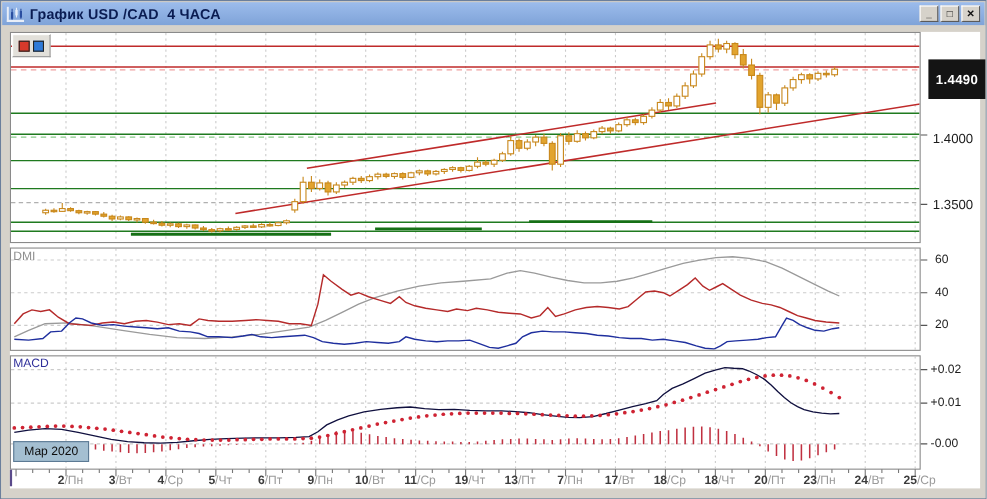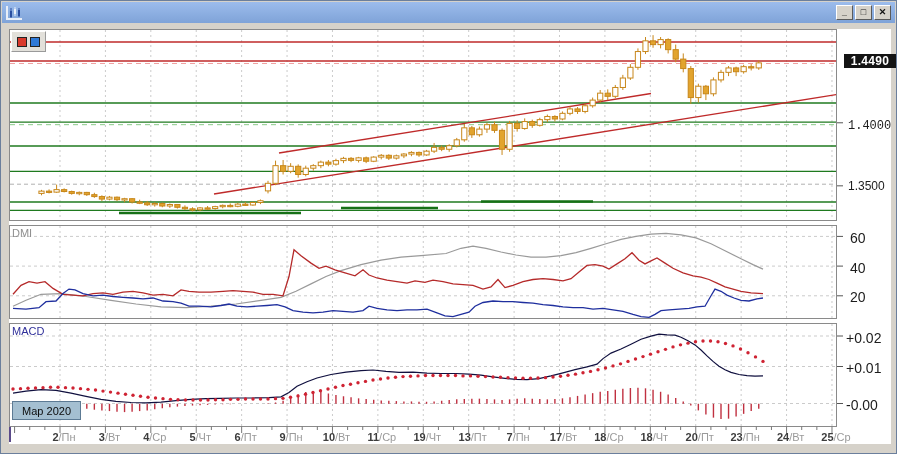--- a/index.html
+++ b/index.html
@@ -12,24 +12,24 @@
   .wbtn{width:17px;height:15px;background:#d6d2ca;border:1px solid;border-color:#fff #5a5a5a #5a5a5a #fff;
     font-size:9px;line-height:11px;text-align:center;padding:0;color:#111;font-family:"Liberation Sans",sans-serif;font-weight:bold;cursor:pointer;}
   .client{position:absolute;left:0;top:22px;right:0;bottom:0;background:#d6d2ca;}
   .backdrop{position:absolute;left:8px;top:6px;width:882px;height:415px;background:#ffffff;}
   #chart-svg{position:absolute;left:0;top:-22px;width:897px;height:454px;}
   .ovl{position:absolute;z-index:3;}
   .legend-box{left:10px;top:8px;width:33px;height:19px;background:#e2e0da;border:1px solid #9a9a9a;
     border-top-color:#fff;border-left-color:#fff;display:flex;align-items:center;justify-content:center;gap:3px;}
   .sq{width:10px;height:10px;border:1px solid #222;box-sizing:border-box;}
   .panel-label{font-size:11px;z-index:3;position:absolute;}
-  .pricebox{left:843px;top:31px;width:52px;height:14px;background:#141414;color:#fff;font-size:12px;font-weight:bold;
+  .pricebox{left:843px;top:31px;width:52px;height:36px;background:#141414;color:#fff;font-size:12px;font-weight:bold;
     display:flex;align-items:center;justify-content:center;letter-spacing:.3px;}
   .axlabel{position:absolute;z-index:3;font-size:12px;color:#1c1c1c;}
-  .axlabel-sm{position:absolute;z-index:3;font-size:14px;color:#1c1c1c;}
+  .axlabel-sm{position:absolute;z-index:3;font-size:11px;color:#1c1c1c;}
   .monthbox{left:11px;top:378px;width:67px;height:17px;background:#a4bfd1;border:1px solid #5c7a94;
     font-size:11px;color:#0c0c0c;display:flex;align-items:center;justify-content:center;}
   #time-axis{position:absolute;left:0;top:404px;width:897px;height:18px;z-index:3;}
   .tlabel{position:absolute;width:44px;text-align:center;font-size:11px;color:#9a9a9a;}
   .tlabel b{color:#3c3c3c;font-weight:bold;}
 </style>
 </head>
 <body>
 
 <div class="win">
@@ -39,20 +39,21 @@
         <rect x="0" y="0" width="2" height="14" fill="#e8eef8"></rect>
         <rect x="0" y="12" width="16" height="2" fill="#e8eef8"></rect>
         <rect x="4" y="5" width="2" height="6" fill="#2b4fa0"></rect>
           <line x1="5" y1="2" x2="5" y2="12" stroke="#2b4fa0" stroke-width="1"></line>
         <rect x="8" y="3" width="2" height="5" fill="#f2f5fb"></rect>
           <line x1="9" y1="1" x2="9" y2="10" stroke="#e8eef8" stroke-width="1"></line>
         <rect x="12" y="4" width="2" height="6" fill="#2b4fa0"></rect>
           <line x1="13" y1="2" x2="13" y2="11" stroke="#2b4fa0" stroke-width="1"></line>
       </svg>
     </span>
+    <span class="title-text">График USD /CAD  4 ЧАСА</span>
     <span class="winbtns">
       <button class="wbtn">_</button>
       <button class="wbtn">□</button>
       <button class="wbtn">✕</button>
     </span>
   </div>
 
   <div class="client">
     <div class="backdrop"></div>
     <svg id="chart-svg">
@@ -612,21 +613,21 @@
 
     <div class="ovl legend-box">
       <span class="sq" id="sq-red" style="background: rgb(216, 57, 43);"></span>
       <span class="sq" id="sq-blue" style="background: rgb(47, 122, 216);"></span>
     </div>
 
     <div class="panel-label" style="left:11px;top:204px;color:#8f8f8f;">DMI</div>
     <div class="panel-label" style="left:11px;top:302px;color:#30309a;">MACD</div>
 
     <div class="ovl pricebox">1.4490</div>
-    <div class="axlabel" style="left:847px;top:96px;font-family:Liberation Mono, monospace;">1.4000</div>
+    <div class="axlabel" style="left:847px;top:96px;">1.4000</div>
     <div class="axlabel" style="left:847px;top:156px;">1.3500</div>
 
     <div class="axlabel-sm" style="left:849px;top:207px;">60</div>
     <div class="axlabel-sm" style="left:849px;top:237px;">40</div>
     <div class="axlabel-sm" style="left:849px;top:266px;">20</div>
 
     <div class="axlabel-sm" style="left:845px;top:307px;">+0.02</div>
     <div class="axlabel-sm" style="left:845px;top:337px;">+0.01</div>
     <div class="axlabel-sm" style="left:845px;top:374px;">-0.00</div>
 

